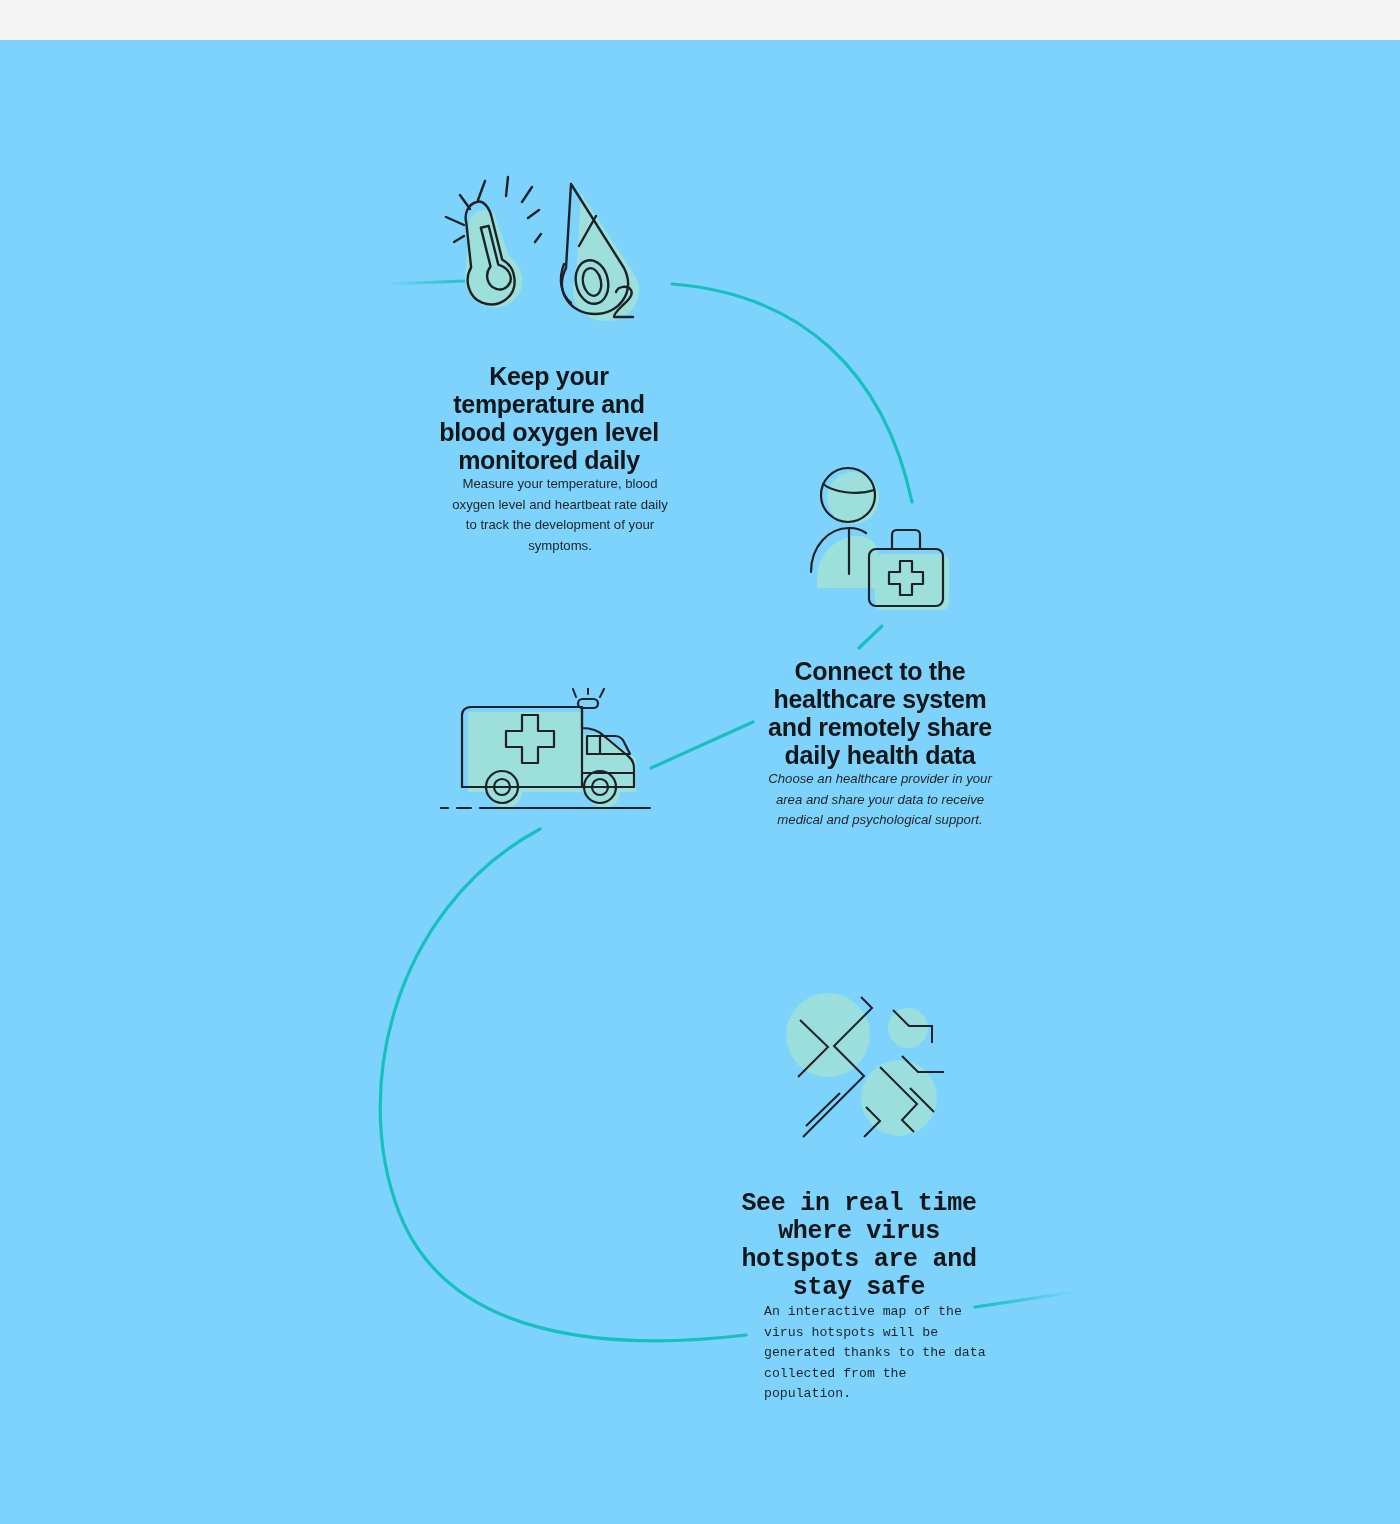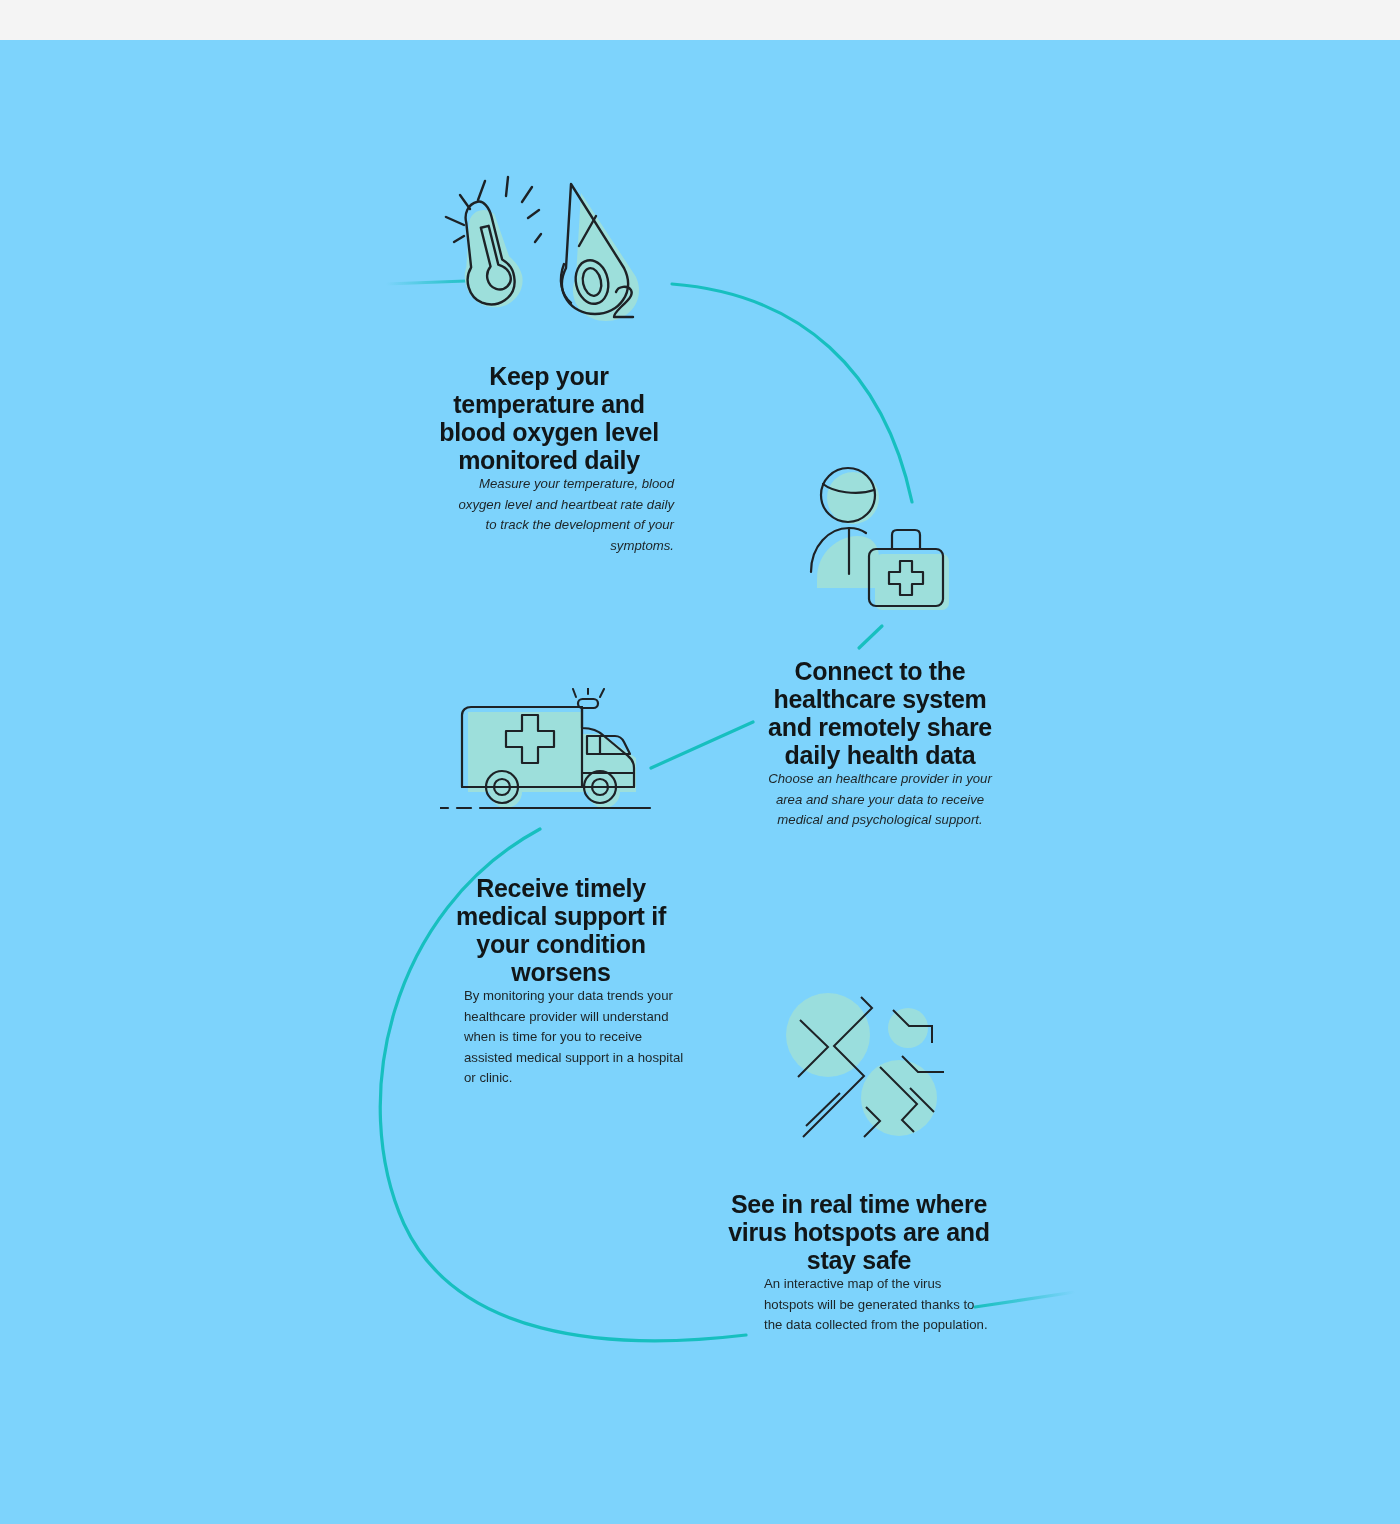--- a/index.html
+++ b/index.html
@@ -50,21 +50,21 @@
   }
   .b-head { margin-bottom: 22px; }
 
   
   #block-temperature {
     left: 424px;
     top: 322px;
     width: 250px;
   }
   #block-temperature h2 { text-align: center; }
-  #block-temperature p  { text-align: right; padding-left: 22px; font-style: italic; }
+  #block-temperature p  { text-align: center; padding-left: 22px; }
 
   
   #block-connect {
     left: 750px;
     top: 617px;
     width: 260px;
     text-align: center;
   }
   #block-connect p { padding: 0 12px; font-style: italic; }
 
@@ -76,22 +76,22 @@
   }
   #block-support h2 { text-align: center; }
   #block-support p  { text-align: left; padding-left: 28px; }
 
   
   #block-hotspots {
     left: 724px;
     top: 1150px;
     width: 270px;
   }
-  #block-hotspots h2 { text-align: center; }
-  #block-hotspots p  { text-align: left; padding-left: 40px; }
+  #block-hotspots h2 { text-align: center; font-family: Liberation Mono, monospace; }
+  #block-hotspots p  { text-align: left; padding-left: 40px; font-family: Liberation Mono, monospace; }
 
   .icon-box { position: absolute; }
   #icon-thermo   { left: 440px; top: 128px;  width: 230px; height: 165px; }
   #icon-doctor   { left: 795px; top: 422px;  width: 175px; height: 165px; }
   #icon-ambulance{ left: 440px; top: 648px;  width: 230px; height: 135px; }
   #icon-map      { left: 762px; top: 940px;  width: 200px; height: 170px; }
 </style>
 </head>
 <body>
 
@@ -242,23 +242,19 @@
   <div class="block" id="block-temperature">
     <h2 class="b-head">Keep your temperature and blood oxygen level monitored daily</h2>
     <p>Measure your temperature, blood oxygen level and heartbeat rate daily to track the development of your symptoms.</p>
   </div>
 
   <div class="block" id="block-connect">
     <h2 class="b-head">Connect to the healthcare system and remotely share daily health data</h2>
     <p>Choose an healthcare provider in your area and share your data to receive medical and psychological support.</p>
   </div>
 
-  <div class="block" id="block-support">
-    <h2 class="b-head">Receive timely medical support if your condition worsens</h2>
-    <p>By monitoring your data trends your healthcare provider will understand when is time for you to receive assisted medical support in a hospital or clinic.</p>
-  </div>
 
   <div class="block" id="block-hotspots">
     <h2 class="b-head">See in real time where virus hotspots are and stay safe</h2>
     <p>An interactive map of the virus hotspots will be generated thanks to the data collected from the population.</p>
   </div>
 
 </div>
 
 </body></html>

